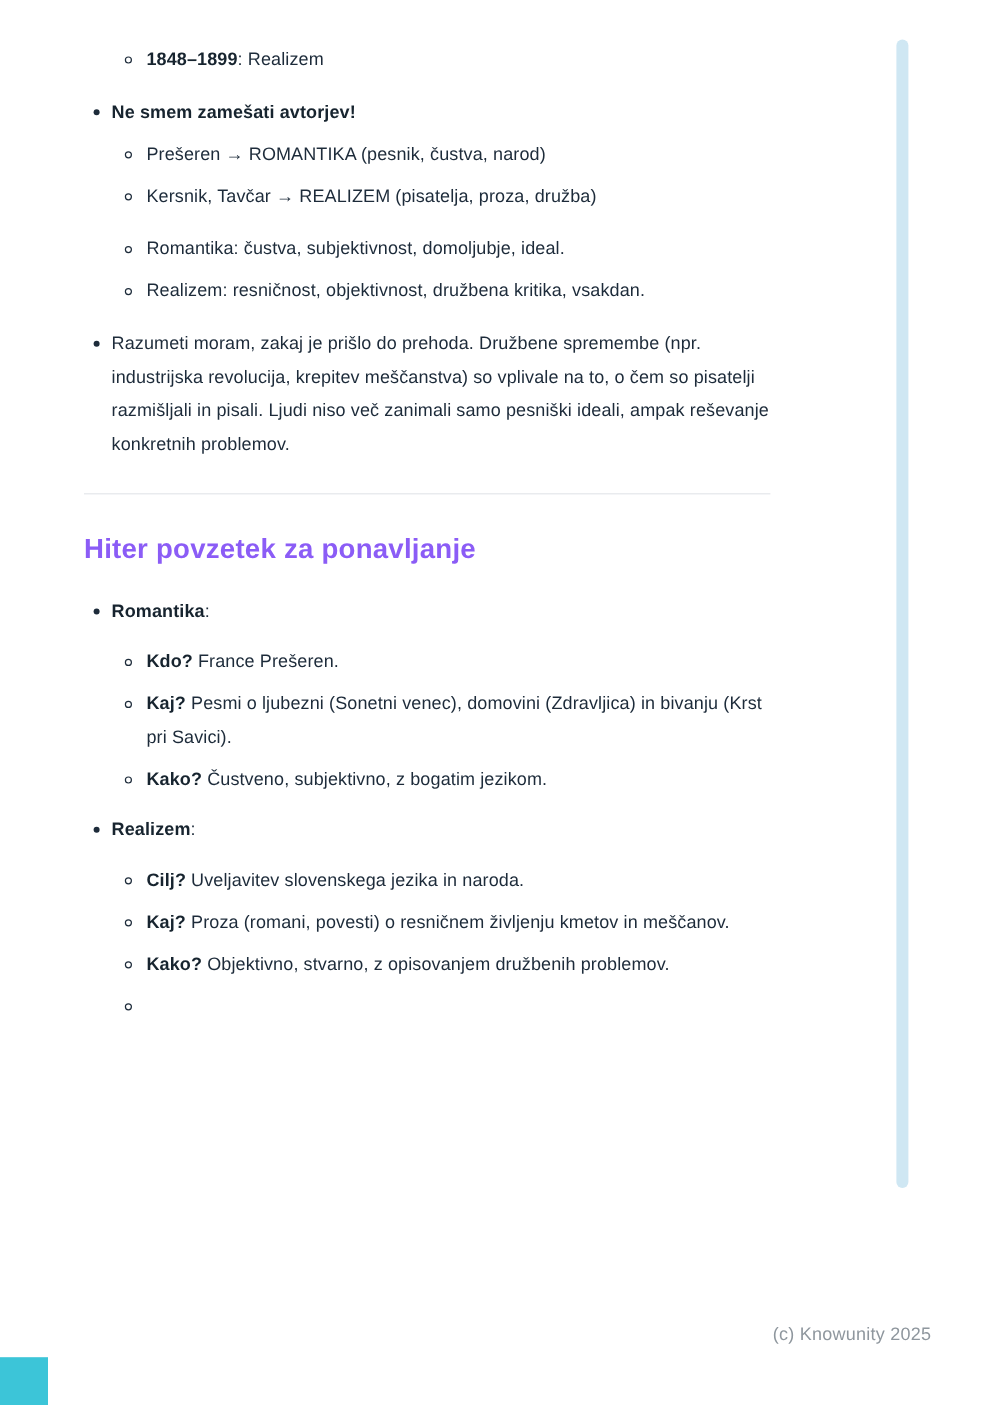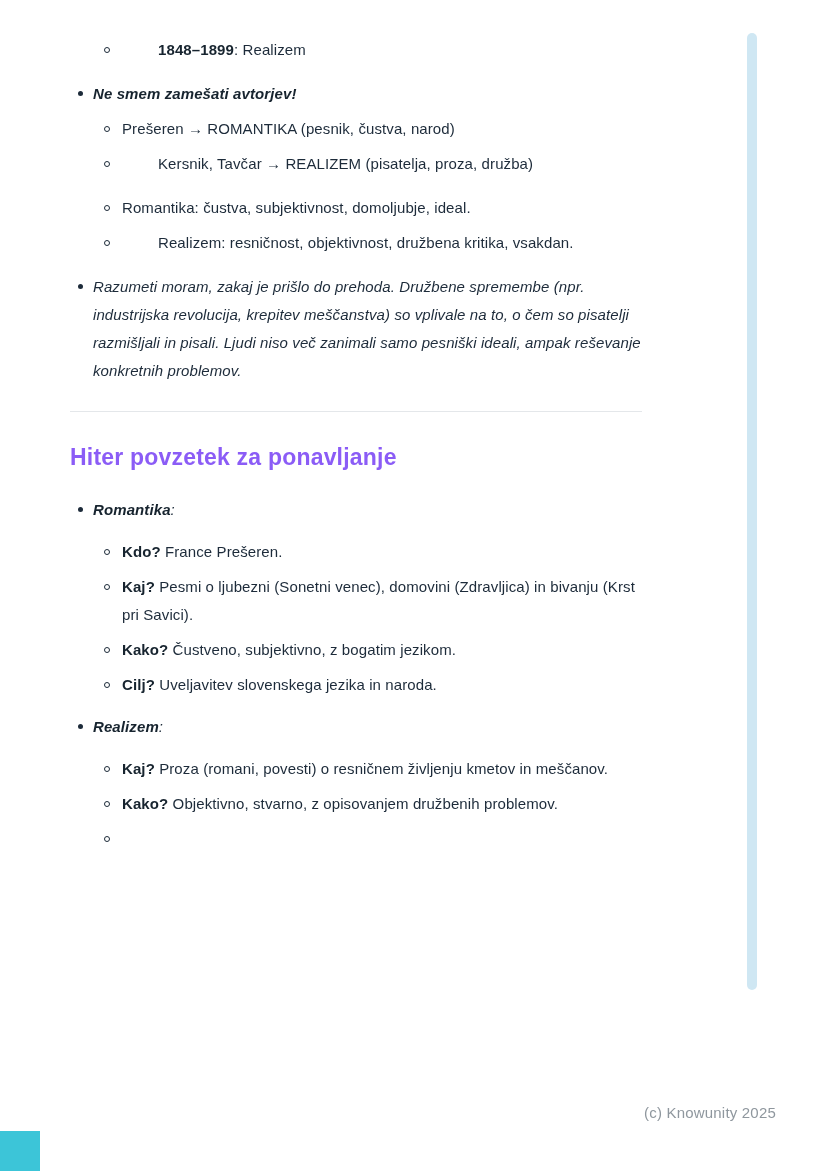--- a/index.html
+++ b/index.html
@@ -29,29 +29,29 @@
   .content{
     position:absolute;
     top:36px;left:70px;
     width:572px;
     font-size:15px;
     line-height:28px;
     letter-spacing:0.1px;
   }
   .li{display:flex;align-items:flex-start;margin:0 0 7px 0;}
   .li p{margin:0;}
-  .li.l1{padding-left:8px;font-style:italic;}
+  .li.l1{padding-left:8px;}
   .li.l1 .marker{margin:11px 10px 0 0;}
   .li.l2{margin-left:34px;}
   .li.l2 .marker{margin:11px 12px 0 0;}
   .marker{flex:0 0 auto;width:5px;height:5px;border-radius:50%;}
   .dot{background:#1d2b3a;}
   .circle{border:1.5px solid #1d2b3a;width:4px;height:4px;background:transparent;}
   b{font-weight:700;color:#17242f;}
-  .gap-after{margin-bottom:16px;gap:36px;}
+  .gap-after{margin-bottom:16px;}
   .gap-before{margin-top:14px;}
   .big-gap-before{}
   .divider{
     border:none;border-top:1px solid #e4e7ea;
     margin:26px 0 0 0;width:572px;
   }
   .heading{
     margin:32px 0 26px 0;
     font-size:23px;line-height:26px;
     font-weight:700;
@@ -128,28 +128,28 @@
         <p><b>Kdo?</b><span> France Prešeren.</span></p>
       </div>
       <div class="li l2">
         <span class="marker circle"></span>
         <p><b>Kaj?</b><span> Pesmi o ljubezni (Sonetni venec), domovini (Zdravljica) in bivanju (Krst pri Savici).</span></p>
       </div>
       <div class="li l2">
         <span class="marker circle"></span>
         <p><b>Kako?</b><span> Čustveno, subjektivno, z bogatim jezikom.</span></p>
       </div>
+      <div class="li l1 gap-before" style="margin-bottom:14px;">
+        <span class="marker dot"></span>
+        <p><b>Realizem</b><span>:</span></p>
+      </div>
+
       <div class="li l2">
         <span class="marker circle"></span>
         <p><b>Cilj?</b><span> Uveljavitev slovenskega jezika in naroda.</span></p>
-      </div>
-
-      <div class="li l1 gap-before" style="margin-bottom:14px;">
-        <span class="marker dot"></span>
-        <p><b>Realizem</b><span>:</span></p>
       </div>
       <div class="li l2">
         <span class="marker circle"></span>
         <p><b>Kaj?</b><span> Proza (romani, povesti) o resničnem življenju kmetov in meščanov.</span></p>
       </div>
       <div class="li l2">
         <span class="marker circle"></span>
         <p><b>Kako?</b><span> Objektivno, stvarno, z opisovanjem družbenih problemov.</span></p>
       </div>
       <div class="li l2">

